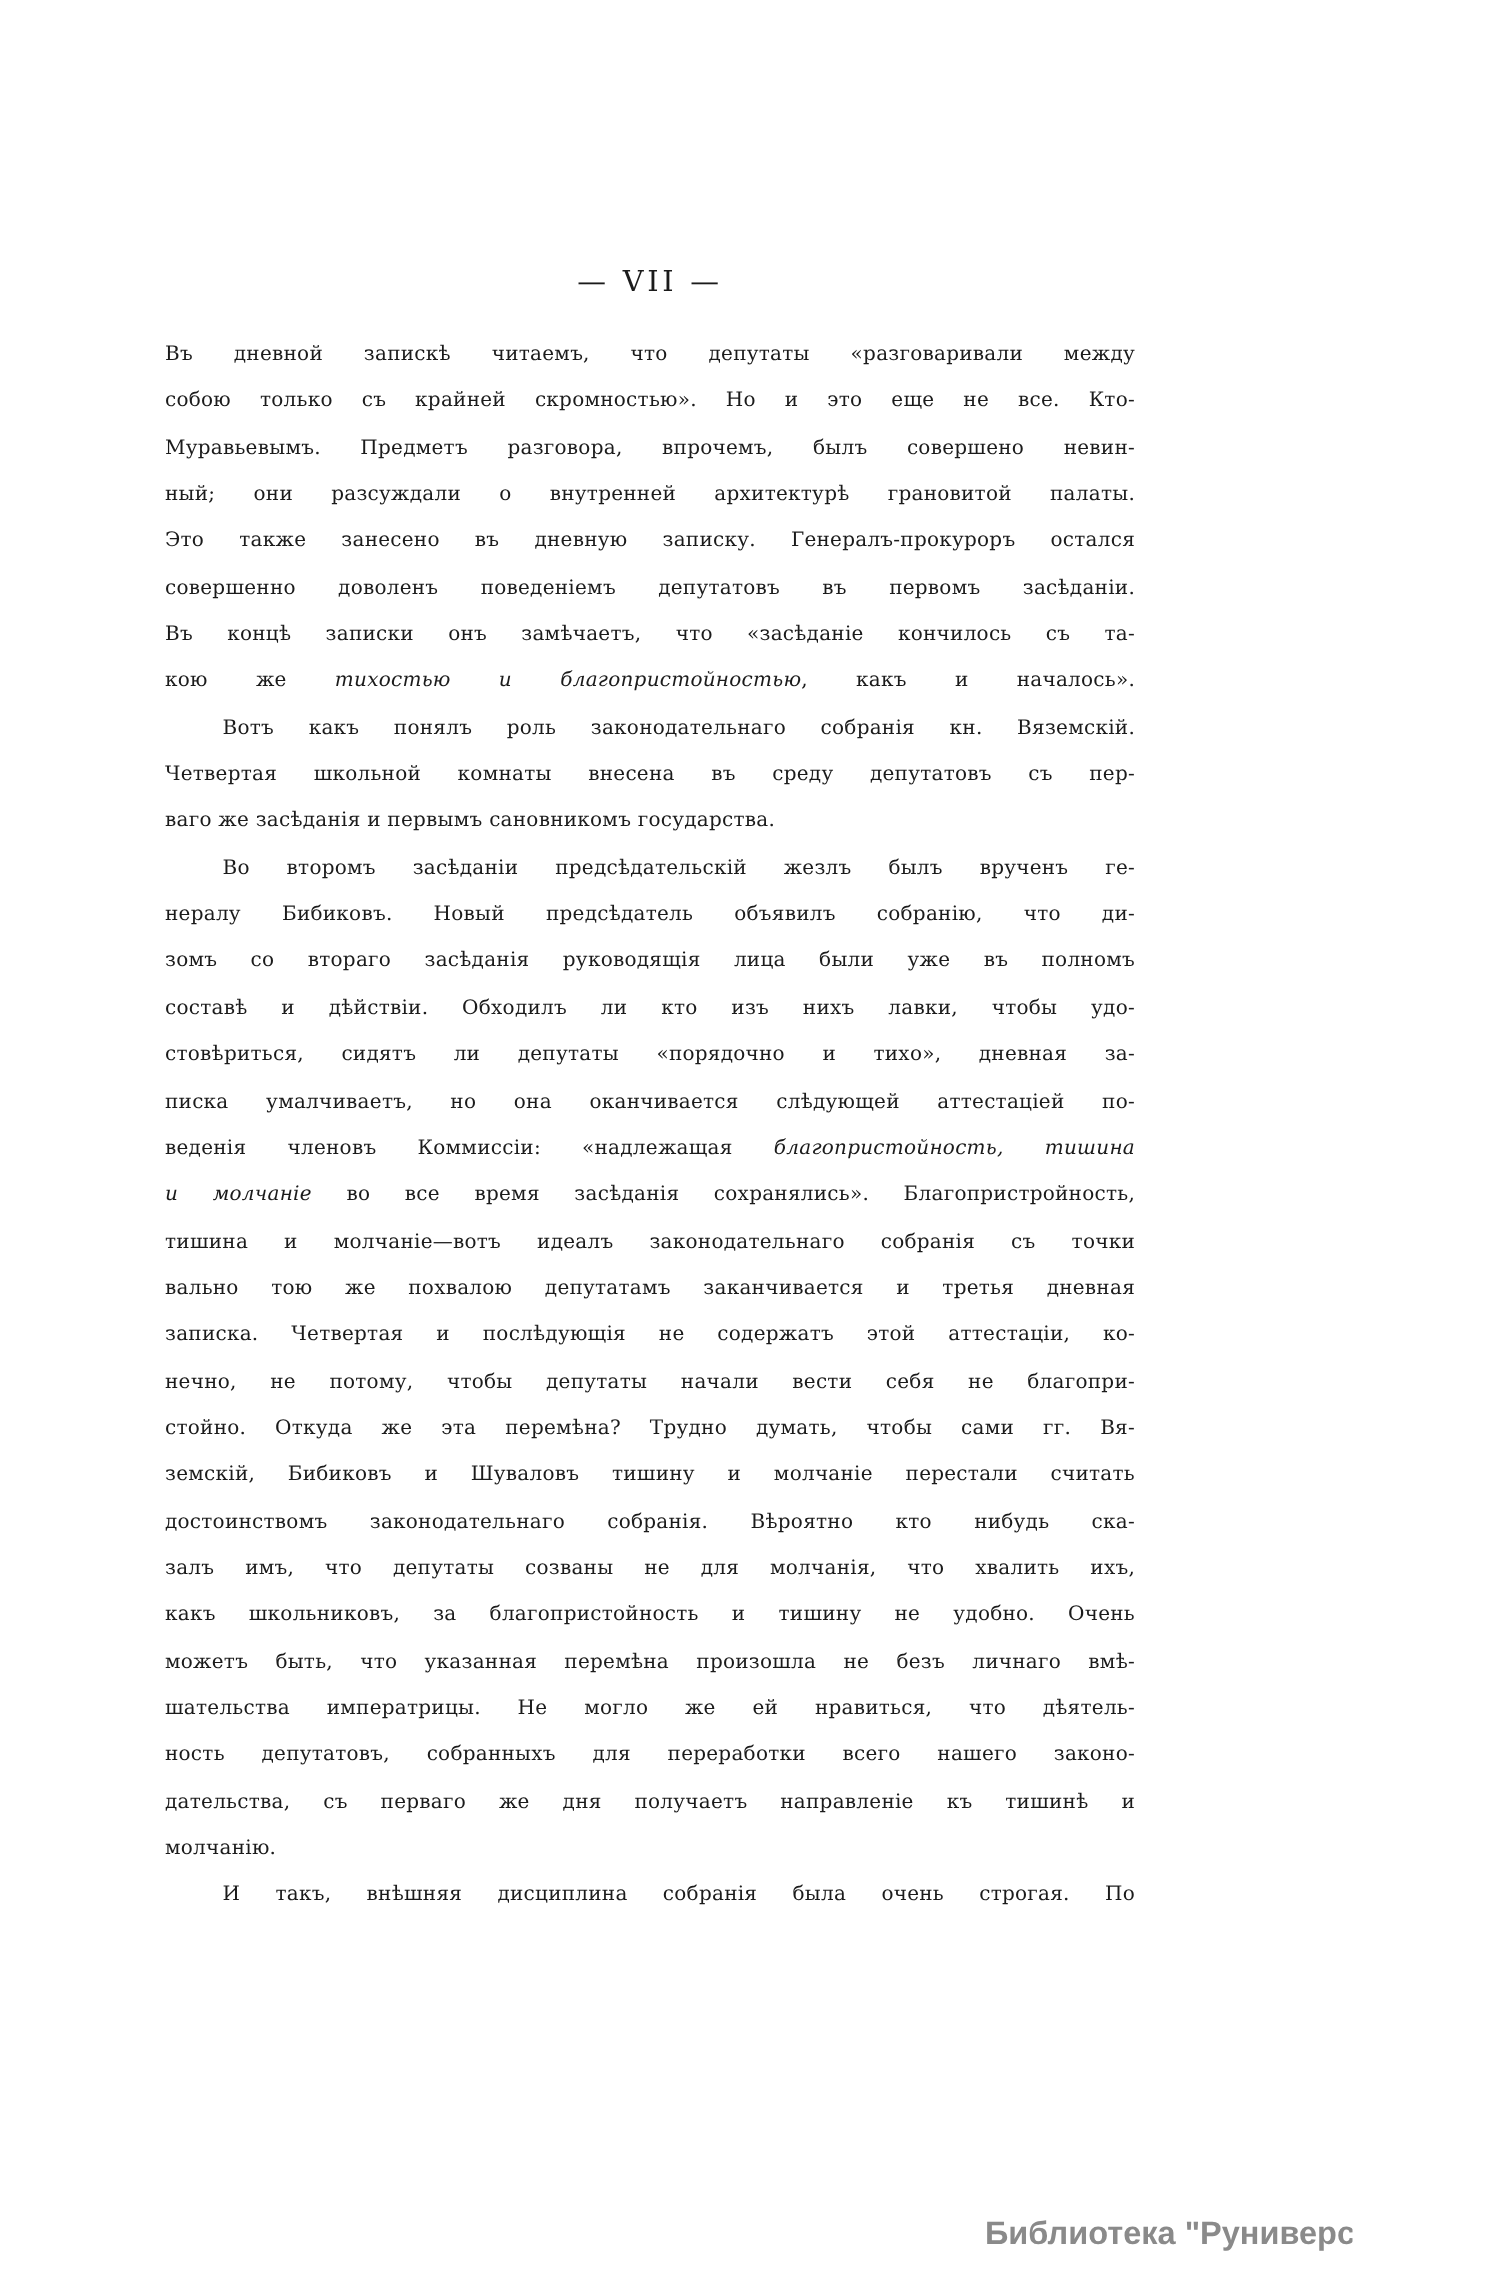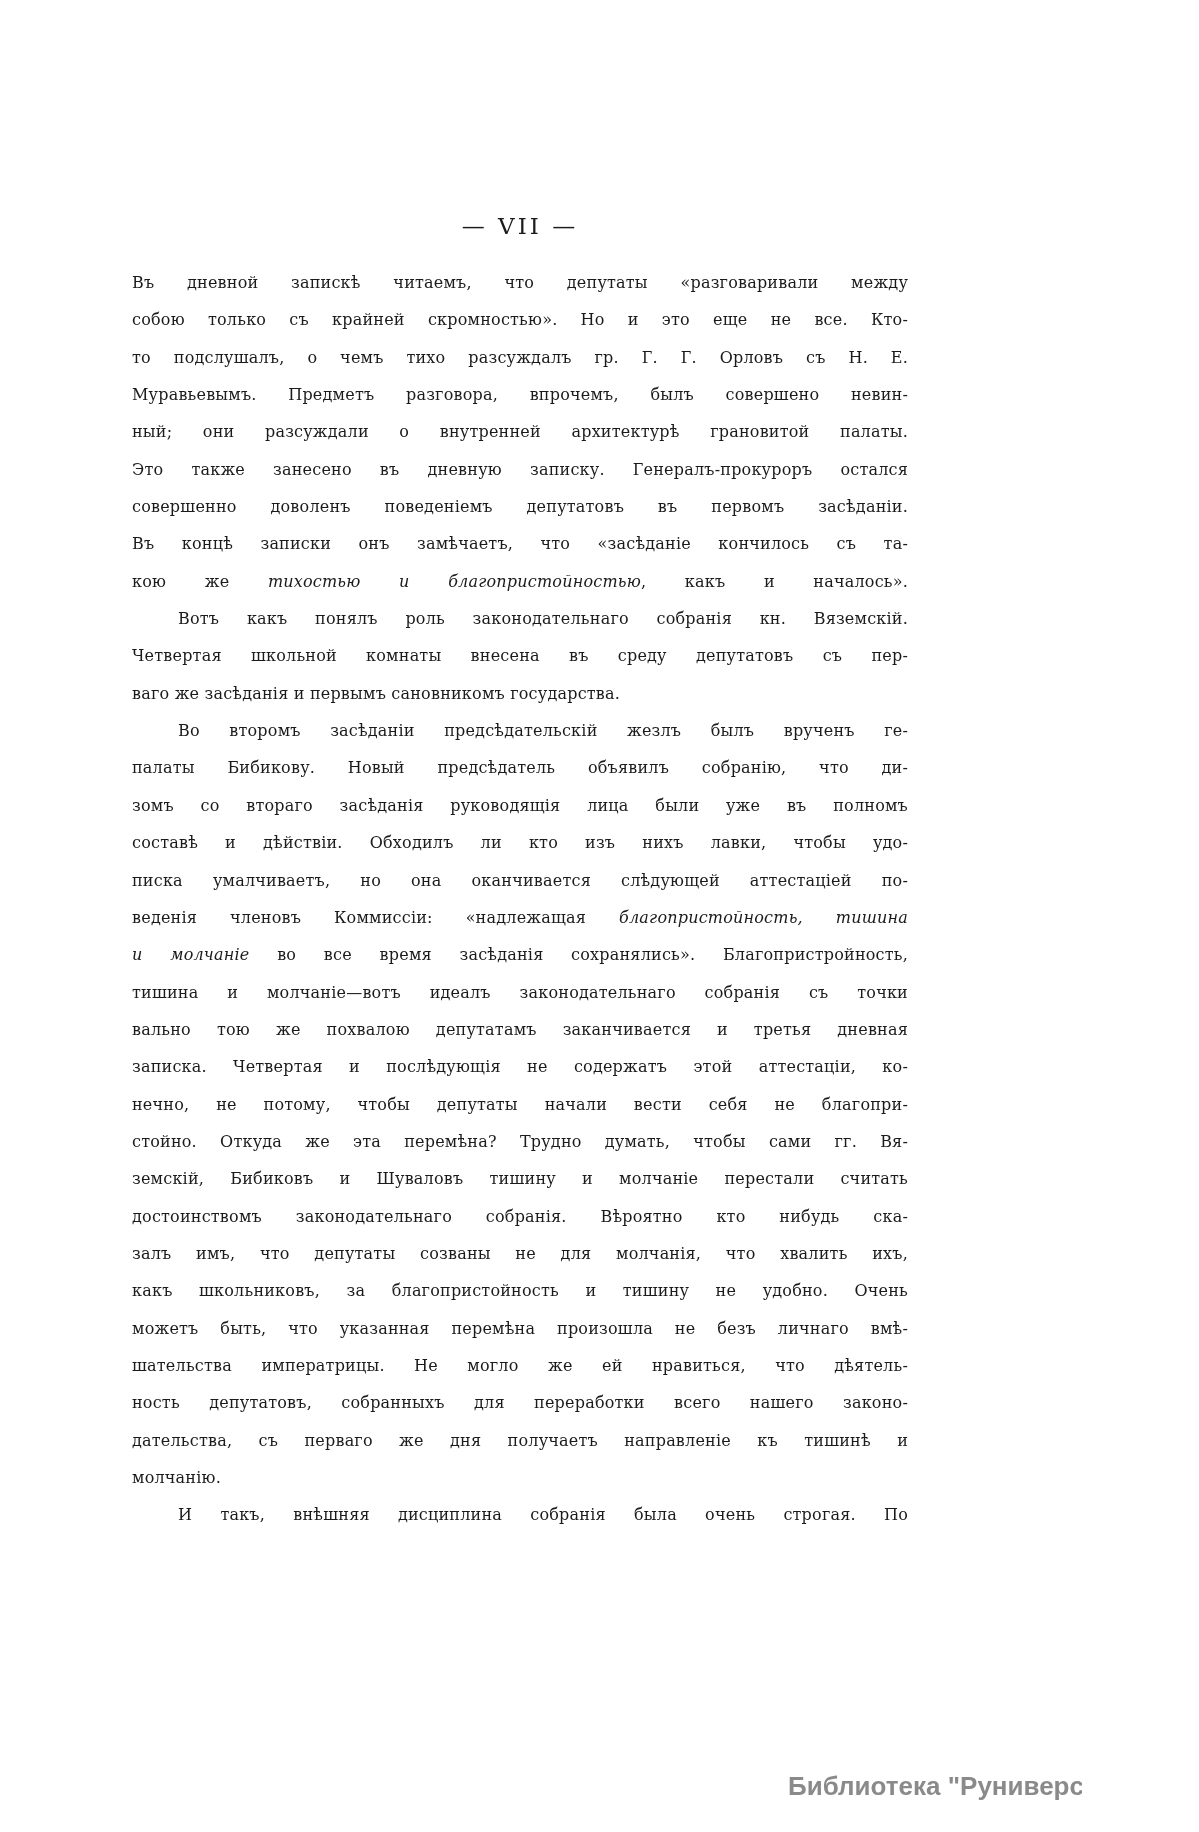--- a/index.html
+++ b/index.html
@@ -59,34 +59,34 @@
 </style>
 </head>
 <body>
 
 <div class="page">
   <div class="page-header">— VII —</div>
 
   <div class="page-body">
       <div class="line fill"><span>Въ дневной запискѣ читаемъ, что депутаты «разговаривали между</span></div>
       <div class="line fill"><span>собою только съ крайней скромностью». Но и это еще не все. Кто-</span></div>
-      <div class="line fill"><span>то подслушалъ, о чемъ тихо разсуждалъ гр. Г. Г. Орловъ съ Н. Е.</span></div>
       <div class="line fill"><span>Муравьевымъ. Предметъ разговора, впрочемъ, былъ совершено невин-</span></div>
       <div class="line fill"><span>ный; они разсуждали о внутренней архитектурѣ грановитой палаты.</span></div>
       <div class="line fill"><span>Это также занесено въ дневную записку. Генералъ-прокуроръ остался</span></div>
       <div class="line fill"><span>совершенно доволенъ поведеніемъ депутатовъ въ первомъ засѣданіи.</span></div>
       <div class="line fill"><span>Въ концѣ записки онъ замѣчаетъ, что «засѣданіе кончилось съ та-</span></div>
       <div class="line fill"><span>кою же </span><span class="it">тихостью и благопристойностью</span><span>, какъ и началось».</span></div>
       <div class="line indent fill"><span>Вотъ какъ понялъ роль законодательнаго собранія кн. Вяземскій.</span></div>
       <div class="line fill"><span>Четвертая школьной комнаты внесена въ среду депутатовъ съ пер-</span></div>
       <div class="line"><span>ваго же засѣданія и первымъ сановникомъ государства.</span></div>
       <div class="line indent fill"><span>Во второмъ засѣданіи предсѣдательскій жезлъ былъ врученъ ге-</span></div>
-      <div class="line fill"><span>палаты Бибикову. Новый предсѣдатель объявилъ собранію, что ди-</span></div>
+      <div class="line fill"><span>нералу Бибиковъ. Новый предсѣдатель объявилъ собранію, что ди-</span></div>
       <div class="line fill"><span>зомъ со втораго засѣданія руководящія лица были уже въ полномъ</span></div>
       <div class="line fill"><span>составѣ и дѣйствіи. Обходилъ ли кто изъ нихъ лавки, чтобы удо-</span></div>
+      <div class="line fill"><span>стовѣриться, сидятъ ли депутаты «порядочно и тихо», дневная за-</span></div>
       <div class="line fill"><span>писка умалчиваетъ, но она оканчивается слѣдующей аттестаціей по-</span></div>
       <div class="line fill"><span>веденія членовъ Коммиссіи: «надлежащая </span><span class="it">благопристойность, тишина</span></div>
       <div class="line fill"><span class="it">и молчаніе</span><span> во все время засѣданія сохранялись». Благопристройность,</span></div>
       <div class="line fill"><span>тишина и молчаніе—вотъ идеалъ законодательнаго собранія съ точки</span></div>
       <div class="line fill"><span>вально тою же похвалою депутатамъ заканчивается и третья дневная</span></div>
       <div class="line fill"><span>записка. Четвертая и послѣдующія не содержатъ этой аттестаціи, ко-</span></div>
       <div class="line fill"><span>нечно, не потому, чтобы депутаты начали вести себя не благопри-</span></div>
       <div class="line fill"><span>стойно. Откуда же эта перемѣна? Трудно думать, чтобы сами гг. Вя-</span></div>
       <div class="line fill"><span>земскій, Бибиковъ и Шуваловъ тишину и молчаніе перестали считать</span></div>
       <div class="line fill"><span>достоинствомъ законодательнаго собранія. Вѣроятно кто нибудь ска-</span></div>

